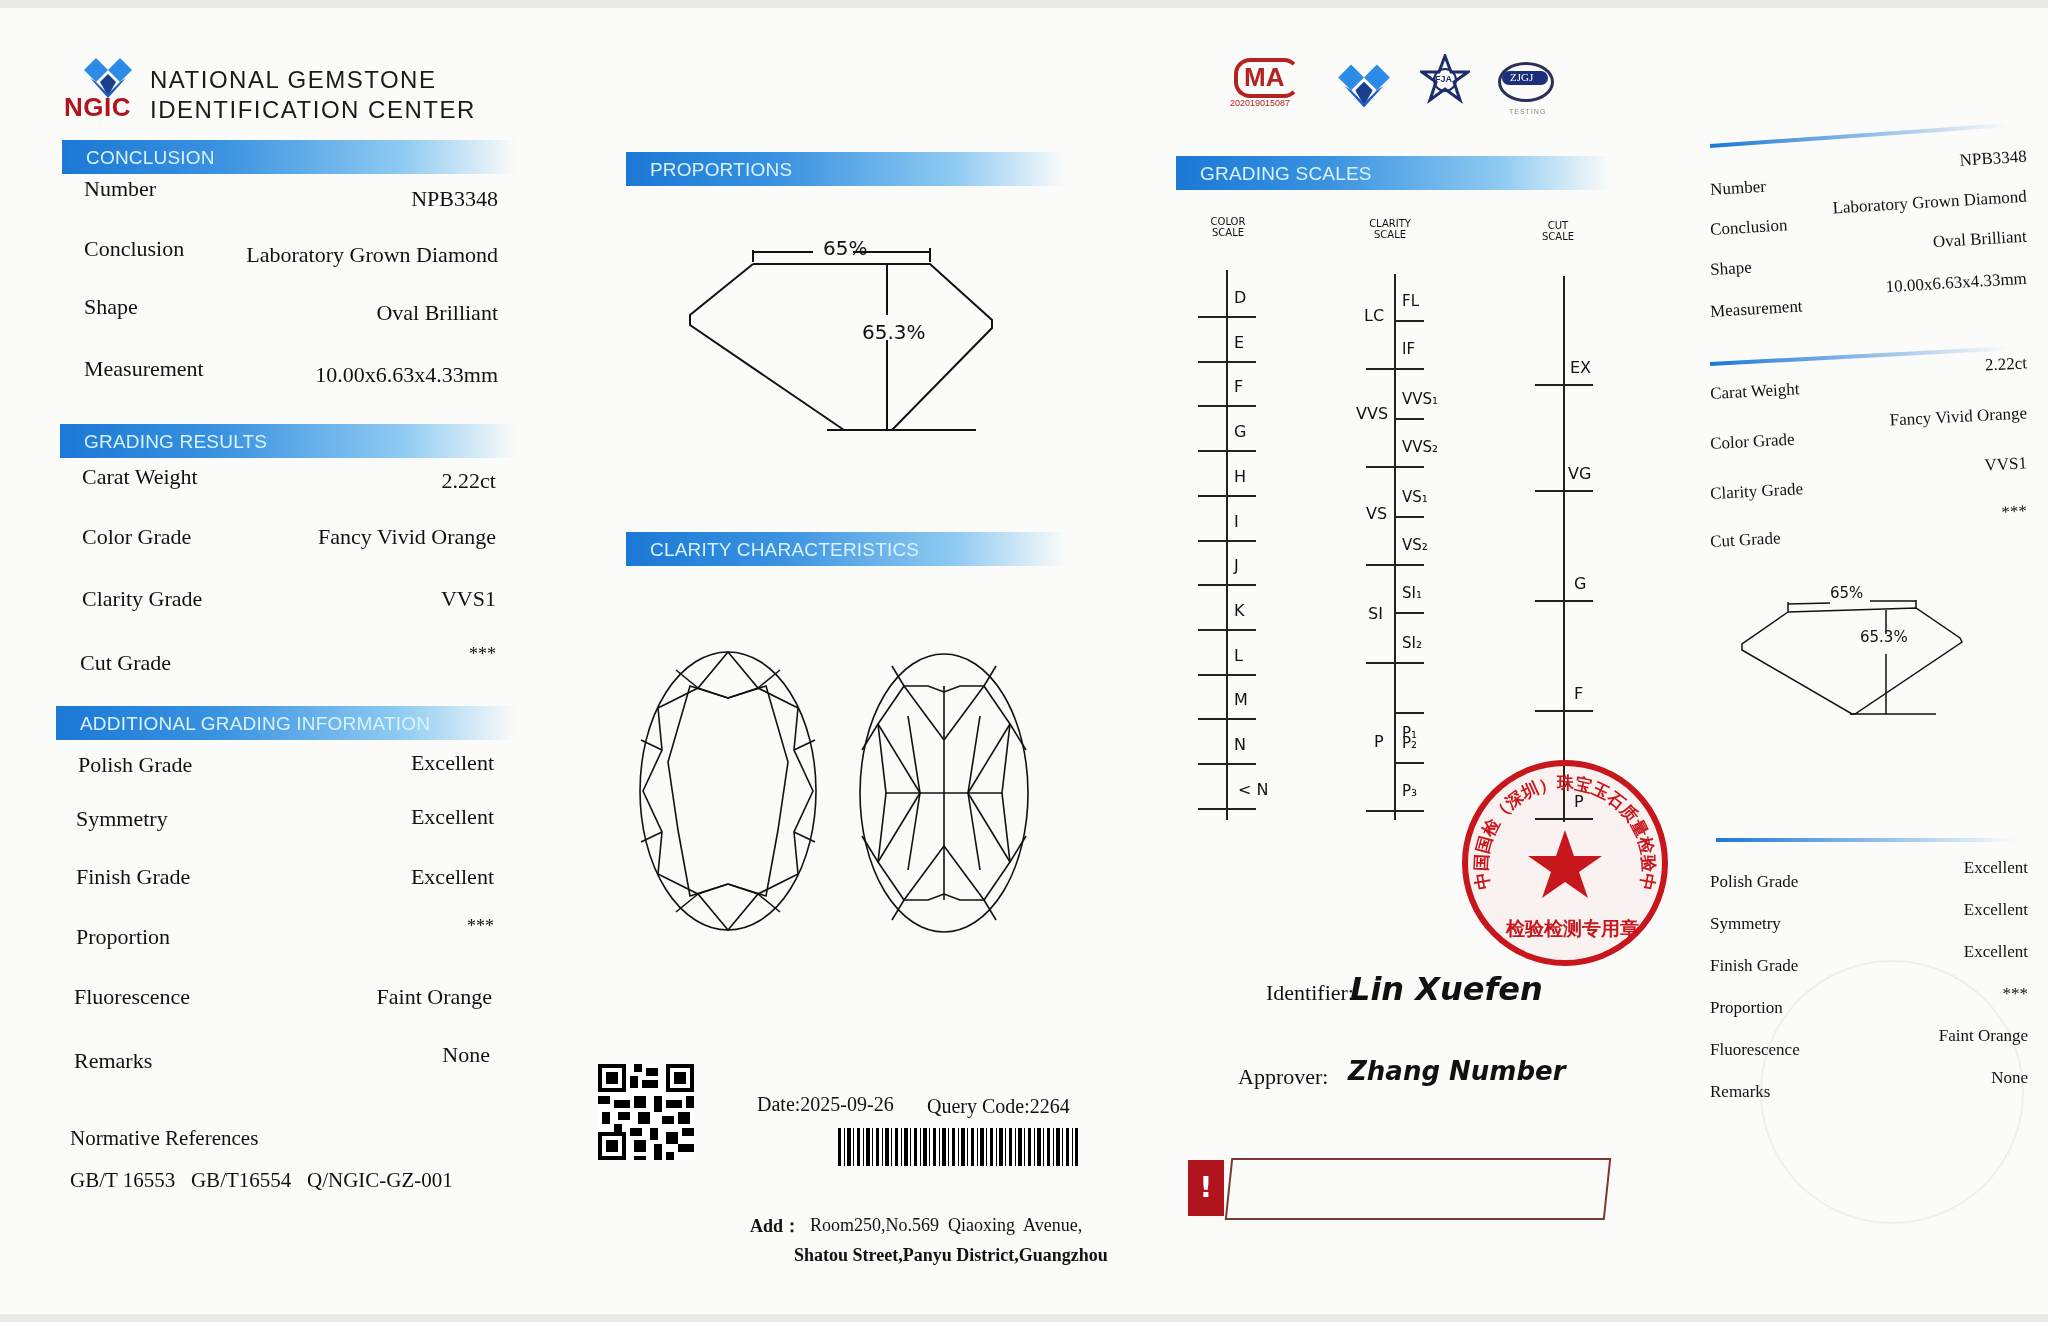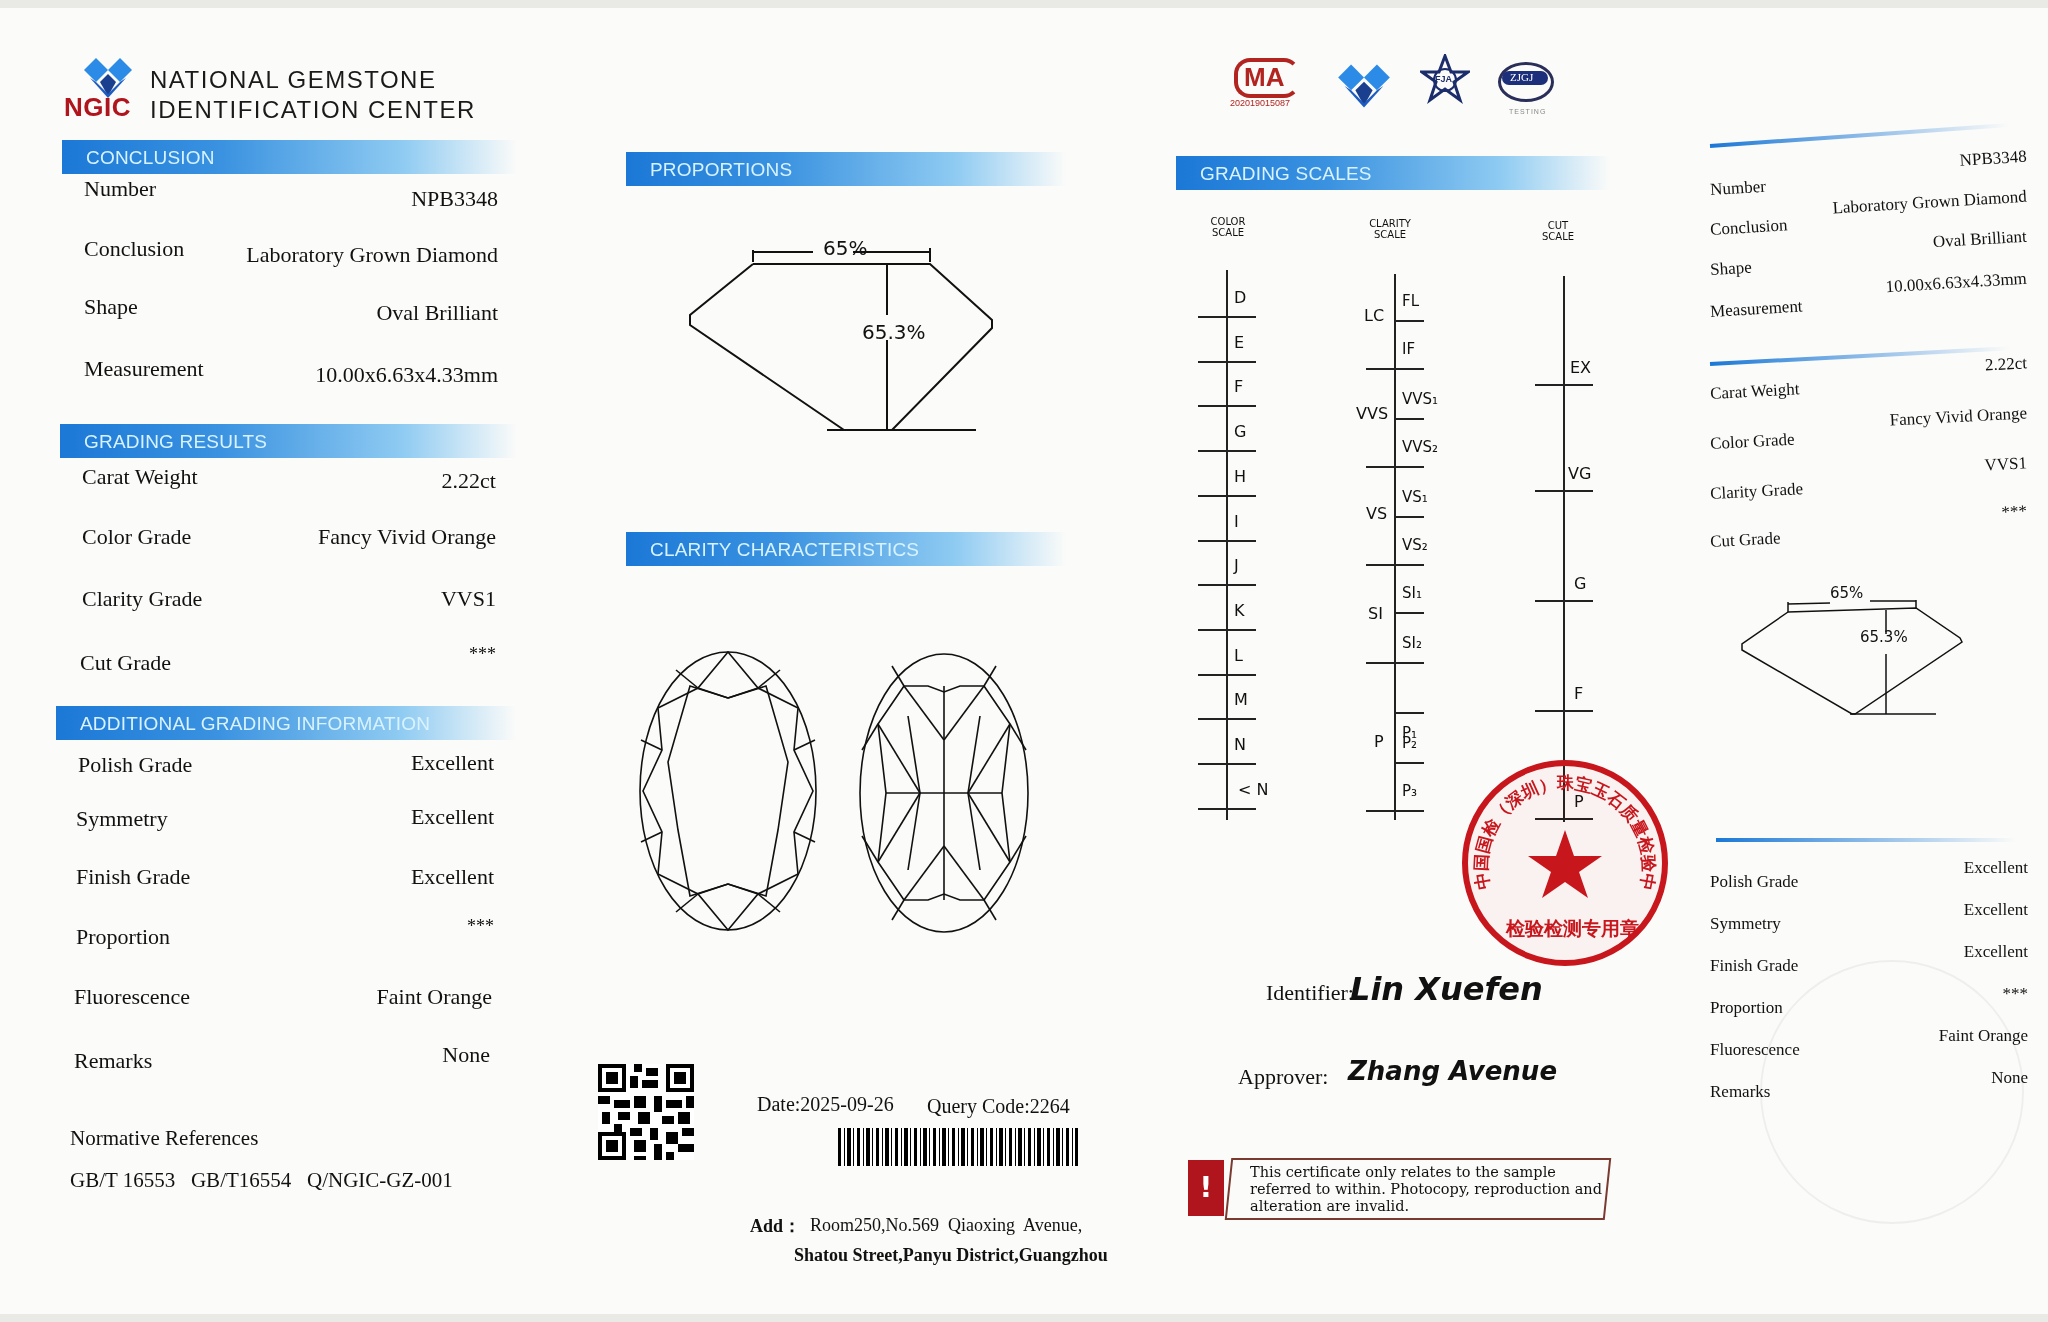--- a/index.html
+++ b/index.html
@@ -384,28 +384,27 @@
       <textPath href="#sealArc">中国国检（深圳）珠宝玉石质量检验中心有限公司广州分公司</textPath>
     </text>
     <polygon points="105,72 114,98 142,98 119,114 128,140 105,124 82,140 91,114 68,98 96,98" fill="#c8161d"></polygon>
   </svg>
   <span style="position:absolute;left:46px;top:158px;font-family:'DejaVu Sans',sans-serif;font-weight:bold;font-size:19px;color:#c8161d;">检验检测专用章</span>
 </div>
 
 <div class="abs" style="left:1238px;top:980px;font-size:22px;margin-left:28px;">Identifier:</div>
 <div class="abs script" style="left:1350px;top:970px;font-size:32px;">Lin Xuefen</div>
 <div class="abs" style="left:1238px;top:1064px;font-size:22px;">Approver:</div>
-<div class="abs script" style="left:1348px;top:1056px;font-size:26px;">Zhang Avenue</div>
+<div class="abs script" style="left:1348px;top:1056px;font-size:26px;">Zhang Number</div>
 
 <div class="abs" style="left:1188px;top:1158px;width:430px;height:64px;">
   <div style="position:absolute;left:0;top:2px;width:36px;height:56px;background:#b0141c;color:#fff;font-family:'DejaVu Sans',sans-serif;font-weight:bold;font-size:28px;text-align:center;line-height:56px;">
     <span>!</span>
   </div>
   <div style="position:absolute;left:40px;top:0;width:376px;height:58px;border:2px solid #7a3a30;border-left-color:#7a3a30;transform:skewX(-6deg);"></div>
-  <div style="position:absolute;left:62px;top:6px;width:360px;font-size:14.5px;line-height:17px;font-family:'DejaVu Serif',serif;">This certificate only relates to the sample referred to within. Photocopy, reproduction and alteration are invalid.</div>
 </div>
 
 <div class="right-panel">
   <div class="abs" style="left:20px;top:24px;width:300px;height:4px;transform:rotate(-4deg);transform-origin:left;background:linear-gradient(90deg,#1b78d6,rgba(140,200,240,0));"></div>
   <div id="rp-rows-a">
       <div class="rrow" style="left:20px;top:52px;width:318px;height:30px;transform:rotate(-3.5deg);transform-origin:left;">
         <span class="lbl" style="left:0;top:8px;">Number</span>
         <span class="val" style="right:0;top:-6px;">NPB3348</span>
       </div>
       <div class="rrow" style="left:20px;top:92px;width:318px;height:30px;transform:rotate(-3.5deg);transform-origin:left;">

